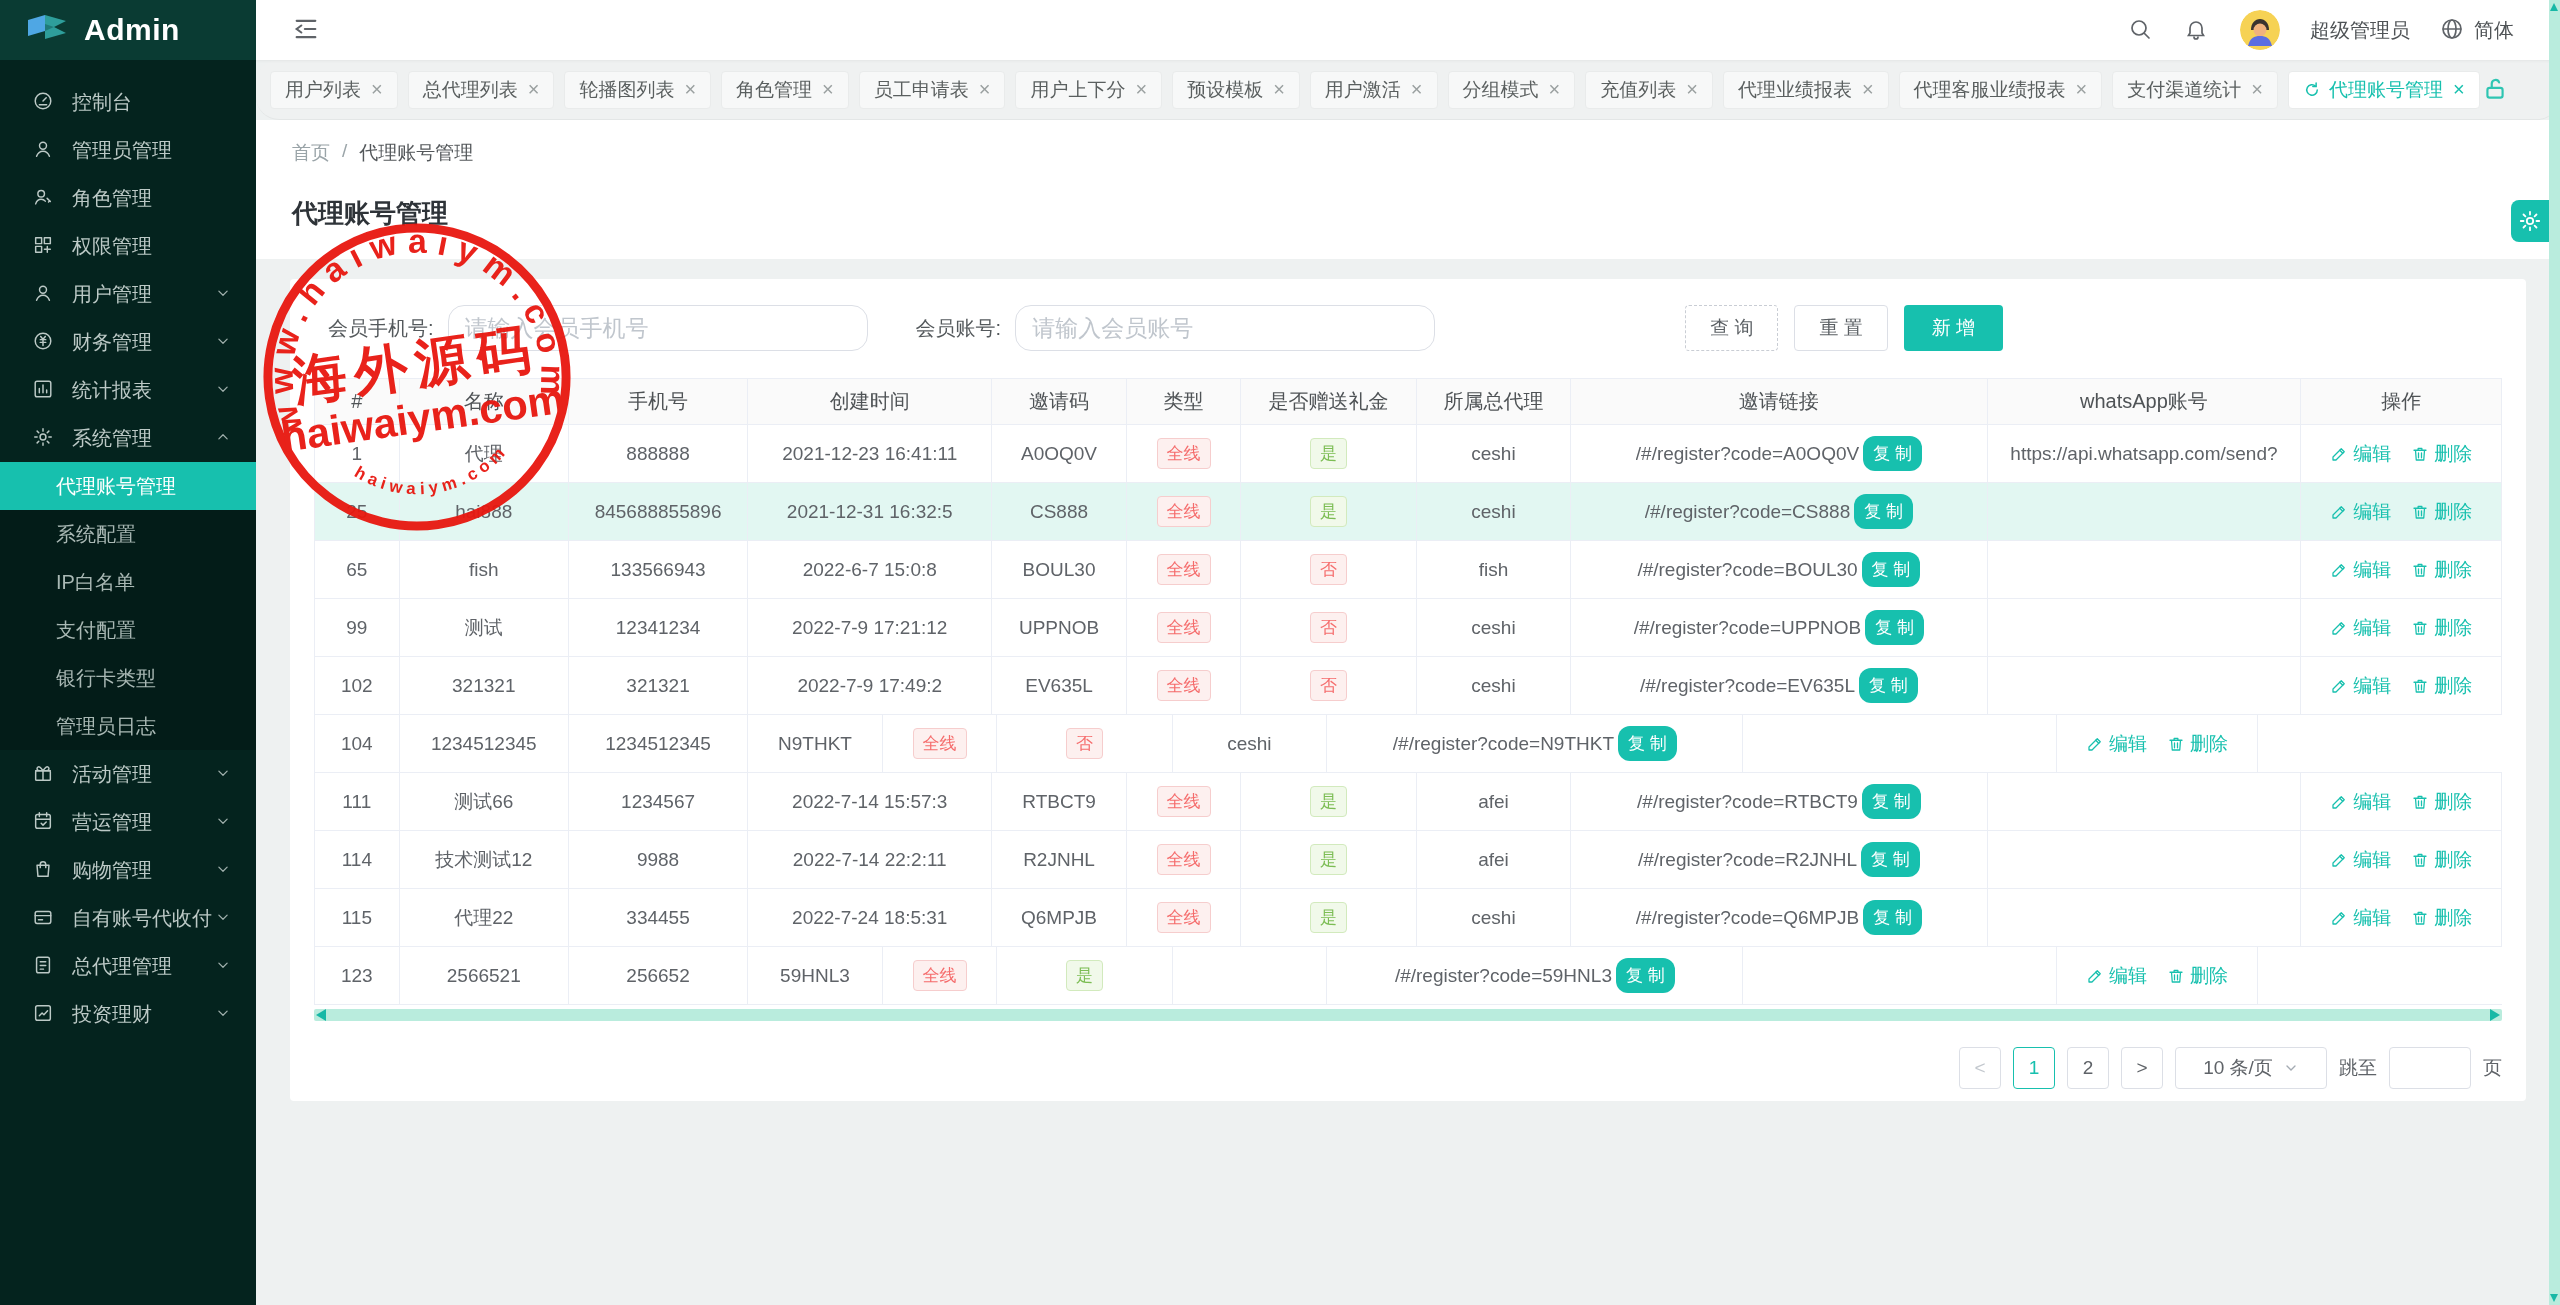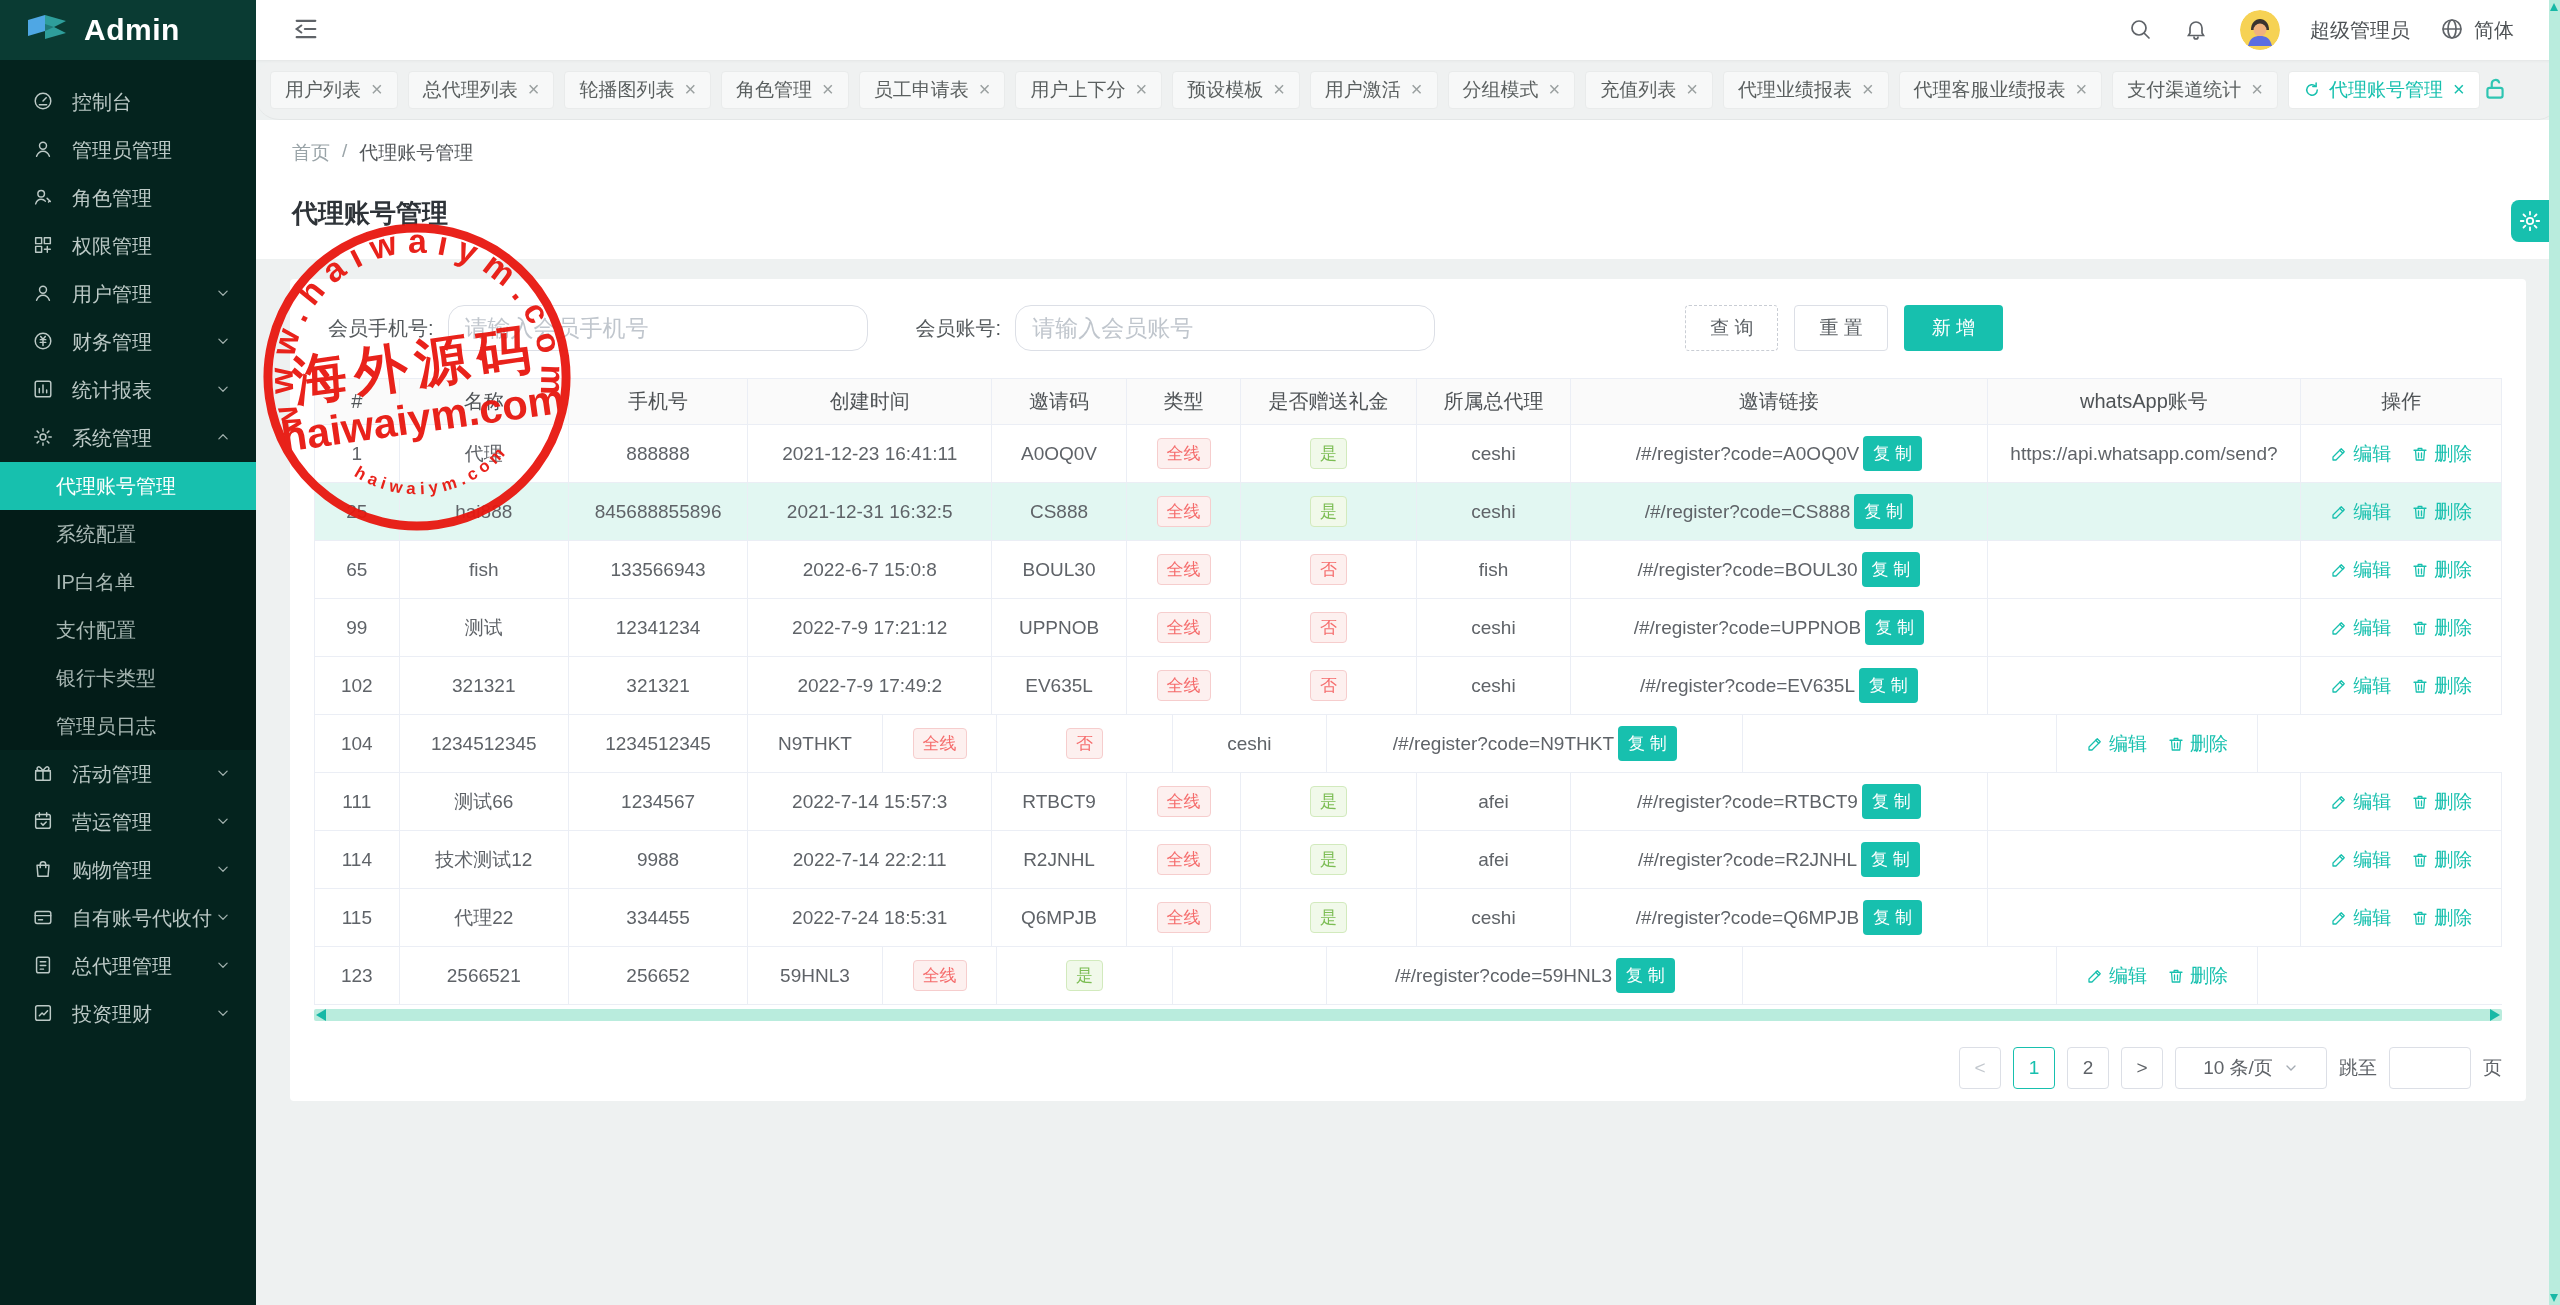--- a/index.html
+++ b/index.html
@@ -81,21 +81,21 @@
   .tr.hl { background:#e2f7f2; }
   .th, .td { border-right:1px solid #ebeef5; display:flex; align-items:center;
     justify-content:center; text-align:center; padding:0 6px; overflow:hidden; }
   .th { height:45px; background:#fafafa; color:#4f5356; font-weight:500; font-size:20px; }
   .td { height:57px; color:#5f6368; }
   .badge { display:inline-block; padding:4px 9px; font-size:17px; line-height:1.25;
     border-radius:4px; border:1px solid; }
   .badge.red { color:#f56c6c; background:#fdf0ef; border-color:#f6cdcd; }
   .badge.green { color:#7cbd54; background:#f1f9ea; border-color:#d2eabd; }
   .copy-btn { background:#17c0ae; color:#fff; font-size:17px; padding:6px 10px;
-    border-radius:4px; margin-left:4px; white-space:nowrap; cursor:pointer; flex:0 0 auto; }
+    border-radius:12px; margin-left:4px; white-space:nowrap; cursor:pointer; flex:0 0 auto; }
   .link-text { color:#5f6368; white-space:nowrap; overflow:hidden; }
   .op-link { color:#17c0ae; display:inline-flex; align-items:center; gap:5px; cursor:pointer;
     font-size:19px; margin:0 10px; white-space:nowrap; }
   .op-link svg { width:18px; height:18px; fill:none; stroke:currentColor; stroke-width:1.7; stroke-linecap:round; stroke-linejoin:round; }
 
   
   .hscroll { height:12px; background:#b9ecdd; margin-top:4px; position:relative; border-radius:2px; }
   .hs-arrow { position:absolute; top:0; width:0; height:0; cursor:pointer; }
   .hs-arrow.left { left:2px; border-top:6px solid transparent; border-bottom:6px solid transparent; border-right:10px solid #17b8a6; }
   .hs-arrow.right { right:2px; border-top:6px solid transparent; border-bottom:6px solid transparent; border-left:10px solid #17b8a6; }

